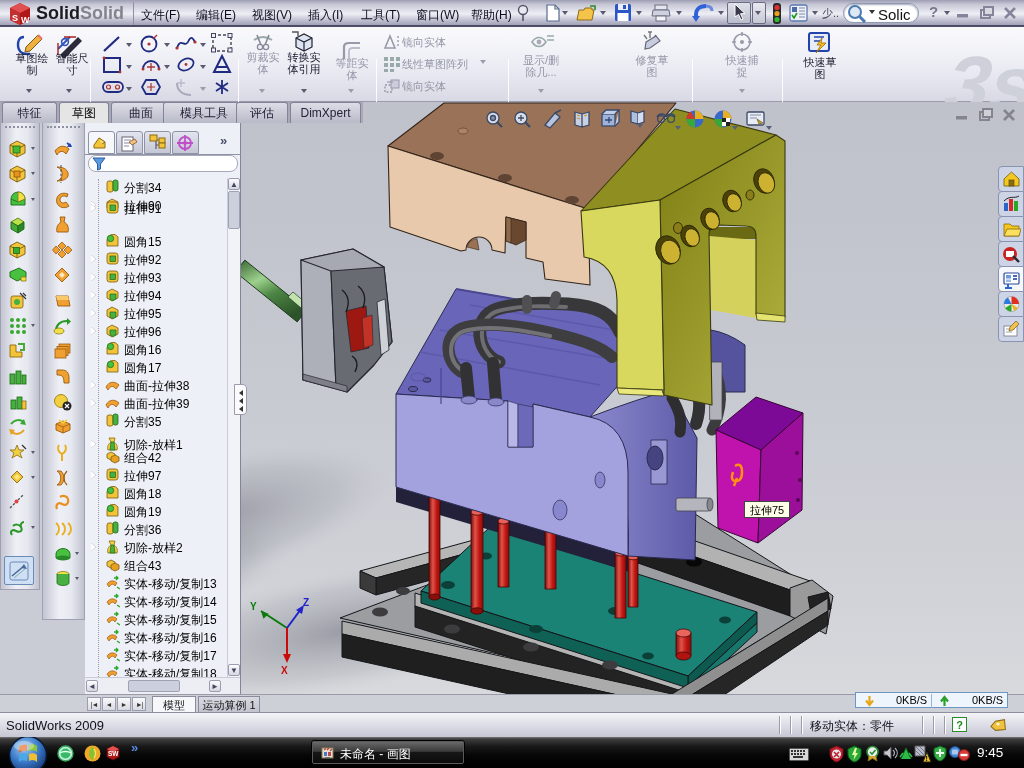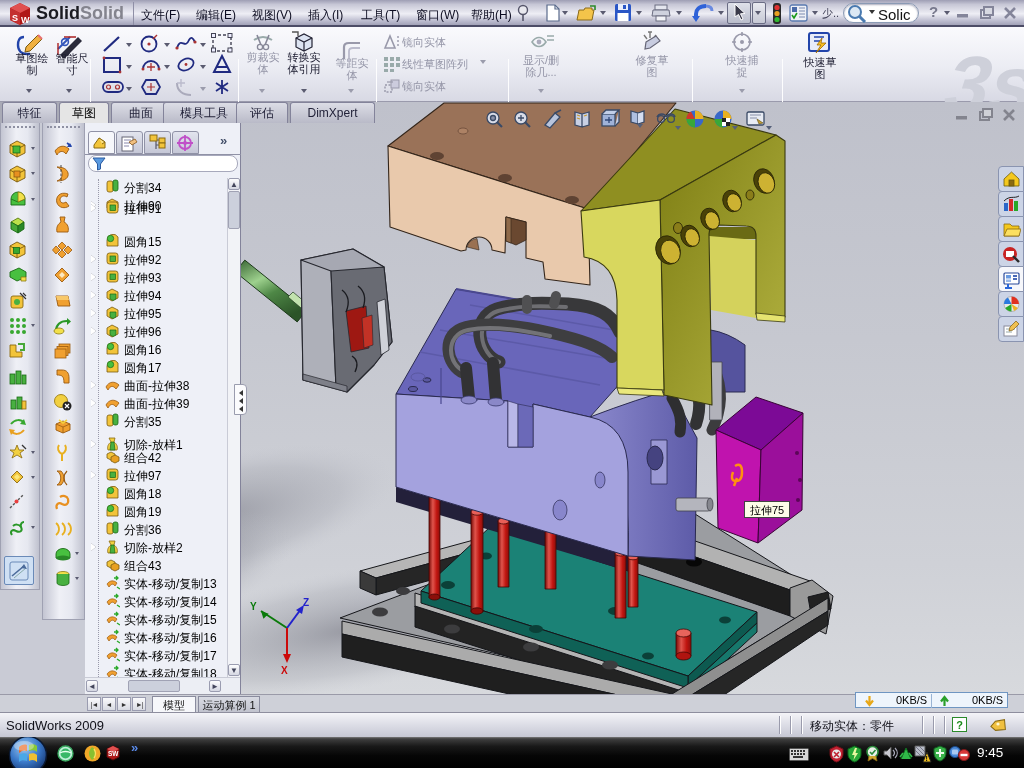--- a/index.html
+++ b/index.html
@@ -299,21 +299,21 @@
 图</div>
  <div class="wm" style="left:946px;top:12px;font-size:80px;transform:skewX(-8deg);color:#ced0da">3s</div>
 </div>
 
 <div id="tabsbar">
  <div class="tab" style="left:2px;width:55px">特征</div>
  <div class="tab act" style="left:59px;width:50px">草图</div>
  <div class="tab" style="left:111px;width:60px">曲面</div>
  <div class="tab" style="left:163px;width:82px">模具工具</div>
  <div class="tab" style="left:236px;width:52px">评估</div>
- <div class="tab" style="left:290px;width:85px">DimXpert</div>
+ <div class="tab" style="left:290px;width:71px">DimXpert</div>
 </div>
 
 <div id="viewport">
   <svg class="abs" style="left:-241px;top:-102px" width="1024" height="768" viewBox="0 0 1024 768" fill="none" stroke-linejoin="round">
   <defs>
    <linearGradient id="holeface" x1="0" y1="0" x2="1" y2="1">
           <stop offset="0" stop-color="#7e7e14"></stop>
           <stop offset="1" stop-color="#b3b341"></stop>
         </linearGradient>
    <linearGradient id="rodg" x1="0" y1="0" x2="0.6" y2="1">
@@ -1261,20 +1261,30 @@
       <circle cx="8.5" cy="8.5" r="8" fill="#f0a828"></circle>
       <path d="M8 2 C4 6 4 11 8 15 C13 12 13 5 8 2 Z" fill="#88c030"></path>
       <path d="M10 4 C12 7 12 10 10 13" stroke="#f8e060" stroke-width="1.4" fill="none"></path>
     </svg>
  <svg class="abs" style="left:104px;top:7px" width="18" height="18" viewBox="0 0 18 18">
       <polygon points="3,5 9,2 15,5 15,13 9,16 3,13" fill="#b01818" stroke="#5a0808"></polygon>
       <polygon points="3,5 9,2 15,5 9,8" fill="#e05050"></polygon>
       <text x="4" y="12" font-size="6.5" fill="#fff" font-weight="bold">SW</text>
     </svg>
  <span class="abs" style="left:131px;top:3px;color:#5a8ae8;font-weight:bold;font-size:13px">»</span>
+ <div class="tbtn" style="left:311px;width:154px;background:linear-gradient(180deg,#6e6e6e 0,#3a3a3a 45%,#161616 50%,#0a0a0a 100%)">
+  <svg class="abs" style="left:8px;top:4px" width="15" height="16" viewBox="0 0 15 16">
+        <rect x="2" y="3" width="11" height="10" fill="#e8e0d0" stroke="#887858"></rect>
+        <path d="M4 5 L6 3.5 M7 5 L9 3 M10 6 L12 4" stroke="#c04030" stroke-width="1.2"></path>
+        <rect x="4" y="7" width="3" height="4" fill="#4878c8"></rect>
+        <rect x="8" y="7" width="3" height="4" fill="#c04848"></rect>
+        <path d="M5 13 L10 13" stroke="#555" stroke-width="1.4"></path>
+      </svg>
+  <span class="abs" style="left:28px;top:5px;white-space:nowrap">未命名 - 画图</span>
+ </div>
  <svg class="abs" style="left:789px;top:11px" width="20" height="13" viewBox="0 0 20 13">
       <rect x="0.5" y="0.5" width="19" height="12" rx="1" fill="#d8d8d8" stroke="#555"></rect>
       <g fill="#333">
         <rect x="2" y="2" width="2" height="2"></rect>
         <rect x="5" y="2" width="2" height="2"></rect>
         <rect x="8" y="2" width="2" height="2"></rect>
         <rect x="11" y="2" width="2" height="2"></rect>
         <rect x="14" y="2" width="2" height="2"></rect>
         <rect x="2" y="5" width="2" height="2"></rect>
         <rect x="5" y="5" width="2" height="2"></rect>

